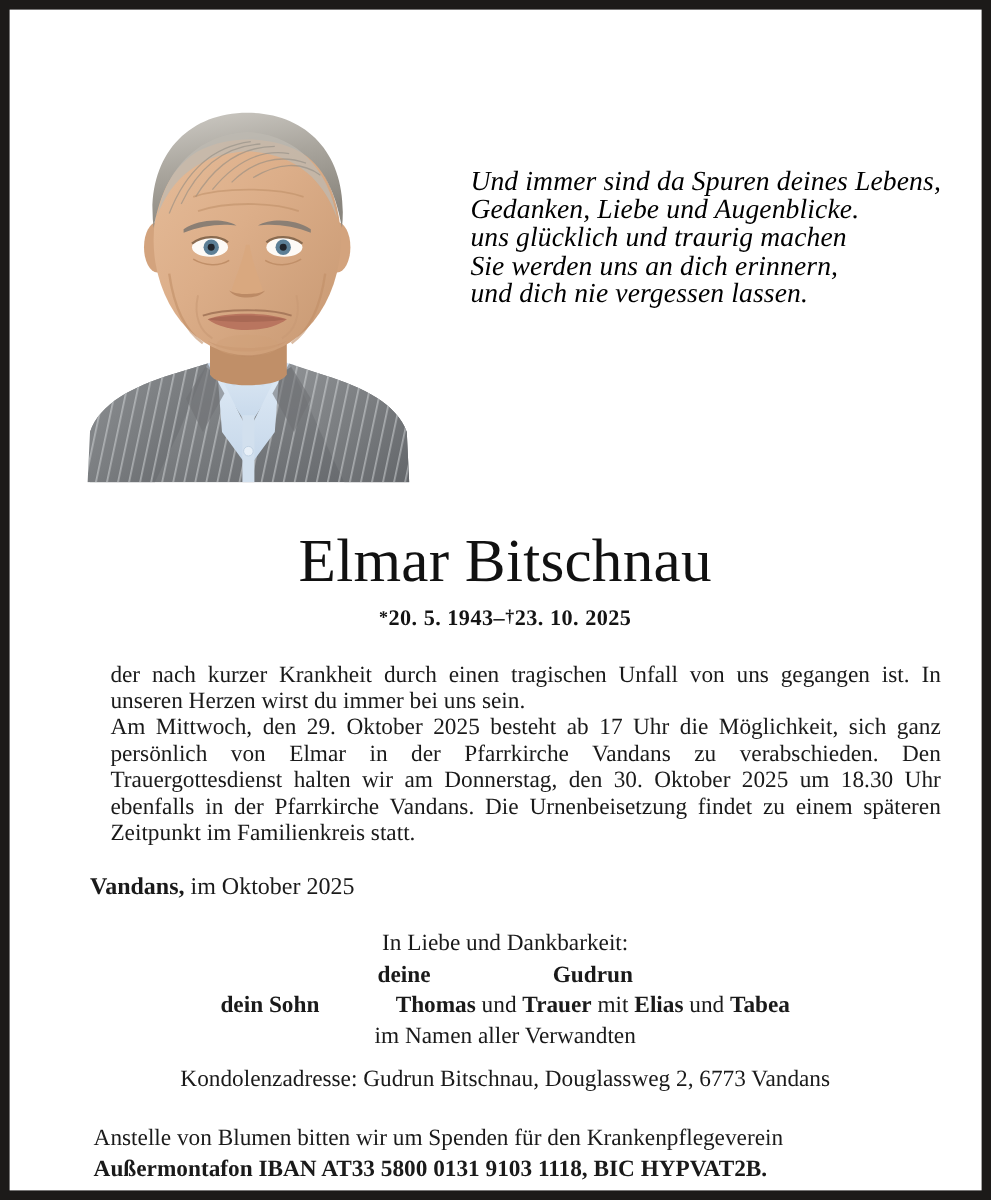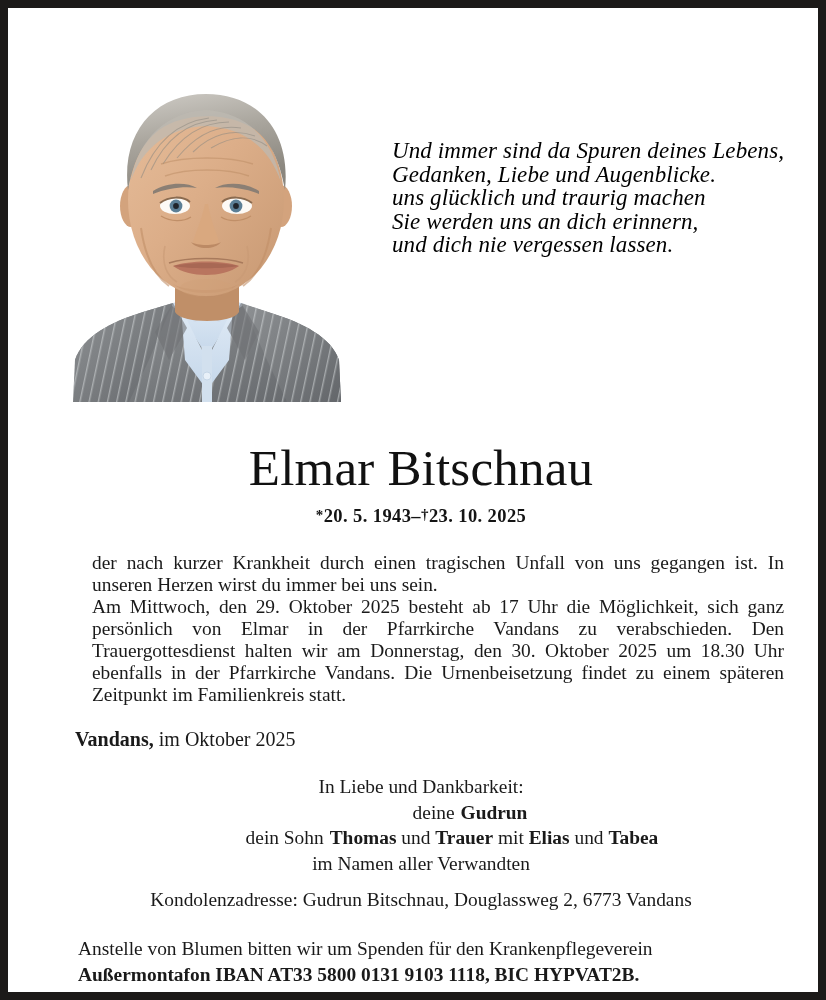--- a/index.html
+++ b/index.html
@@ -135,23 +135,24 @@
   }
   .family .centered { text-align: center; white-space: nowrap; }
   .family .row {
     display: flex;
     justify-content: center;
     align-items: baseline;
     white-space: nowrap;
   }
   .family .pre {
     width: 140px;
-    text-align: right;
+    text-align: left;
     padding-right: 6px;
     flex: 0 0 auto;
+    font-weight: bold;
   }
   .family .nm {
     text-align: right;
     flex: 0 0 auto;
   }
   .family .nm b { font-weight: bold; }
 
   
   .condolence {
     position: absolute;

